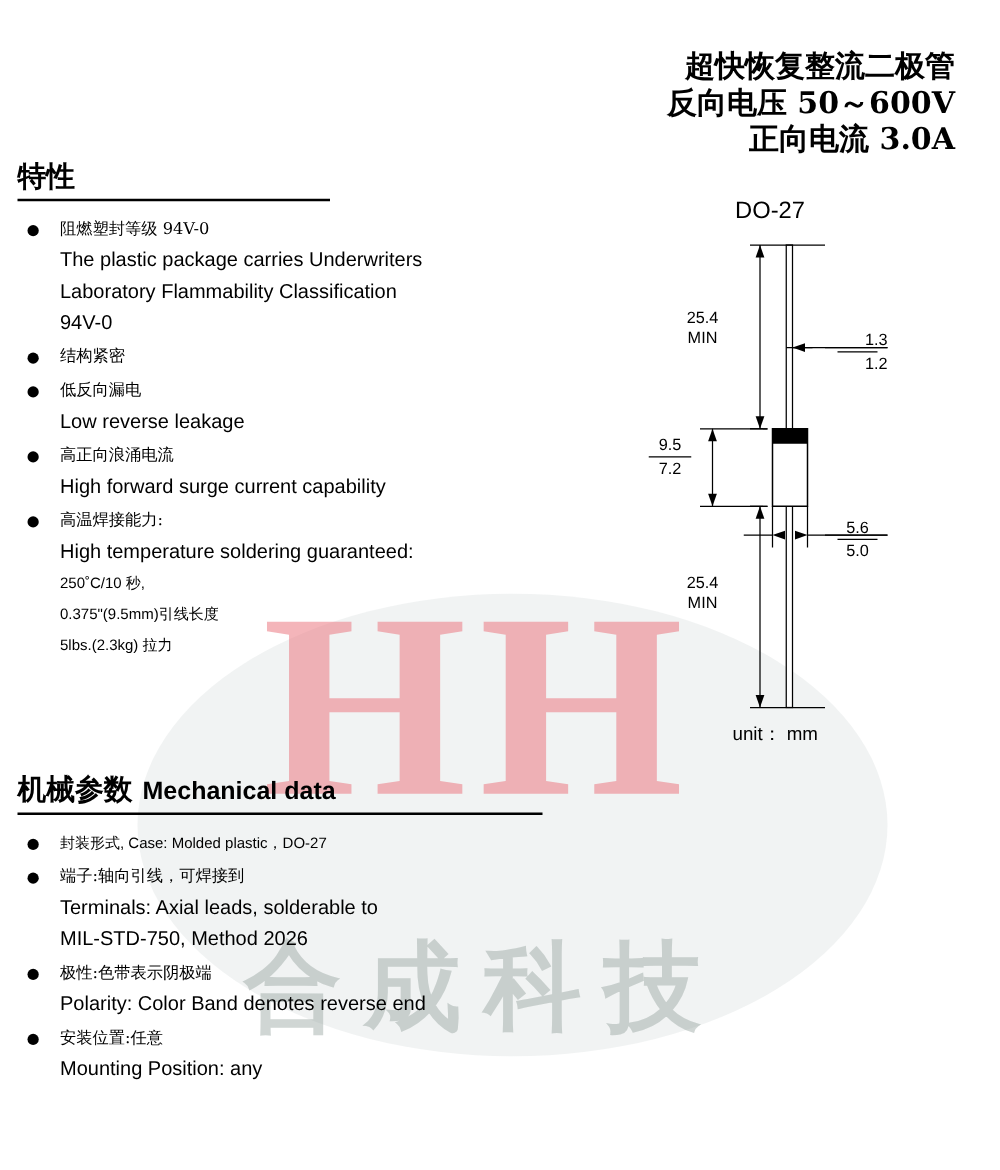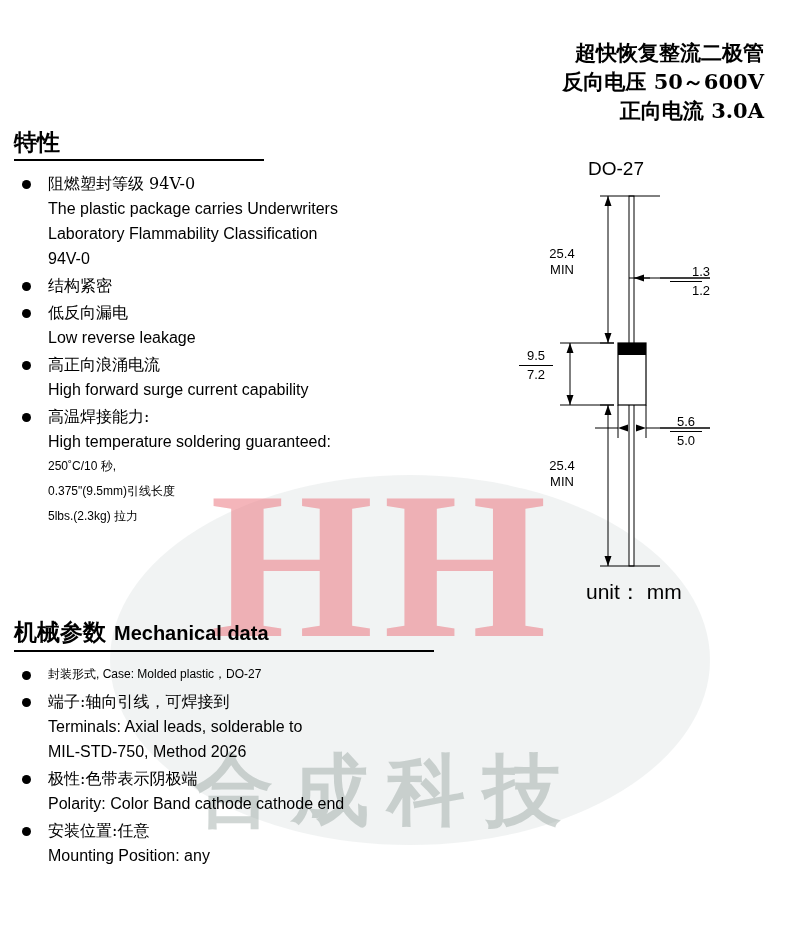--- a/index.html
+++ b/index.html
@@ -60,21 +60,21 @@
   }
 
   
   .doc-head {
     position: absolute;
     right: 36px;
     top: 38px;
     text-align: right;
     font-family: "DejaVu Serif", serif;
     font-weight: bold;
-    font-size: 21px;
+    font-size: 24px;
     line-height: 29px;
     z-index: 3;
   }
 
   
   .left-col {
     position: absolute;
     left: 14px;
     top: 128px;
     width: 420px;
@@ -127,21 +127,21 @@
     background: #000;
     border-radius: 50%;
   }
   .ln {
     font-size: 16px;
     line-height: 25px;
     white-space: nowrap;
   }
   .ln.cn {
     font-family: "DejaVu Serif", serif;
-    font-size: 16px;
+    font-size: 13px;
   }
   .ln.en {
     font-family: "Liberation Sans", sans-serif;
     font-size: 16px;
   }
   .ln.mix {
     font-family: "Liberation Sans", sans-serif;
     font-size: 12px;
   }
 
@@ -167,21 +167,21 @@
     left: 88px;
     top: 0px;
     font-family: "Liberation Sans", sans-serif;
     font-size: 19px;
   }
   .unit-label {
     position: absolute;
     left: 86px;
     top: 420px;
     font-family: "Liberation Sans", sans-serif;
-    font-size: 21px;
+    font-size: 15px;
   }
   .dim-text {
     position: absolute;
     font-family: "Liberation Sans", sans-serif;
     font-size: 13px;
     line-height: 16px;
     text-align: center;
   }
 </style>
 </head>
@@ -244,21 +244,21 @@
     <li>
       <div class="ln mix">封装形式, Case: Molded plastic，DO-27</div>
     </li>
     <li>
       <div class="ln cn">端子:轴向引线，可焊接到</div>
       <div class="ln en">Terminals: Axial leads, solderable to</div>
       <div class="ln en">MIL-STD-750, Method 2026</div>
     </li>
     <li>
       <div class="ln cn">极性:色带表示阴极端</div>
-      <div class="ln en">Polarity: Color Band cathode cathode end</div>
+      <div class="ln en">Polarity: Color Band denotes reverse end</div>
     </li>
     <li>
       <div class="ln cn">安装位置:任意</div>
       <div class="ln en">Mounting Position: any</div>
     </li>
   </ul>
 </div>
 
 <div class="drawing">
 

